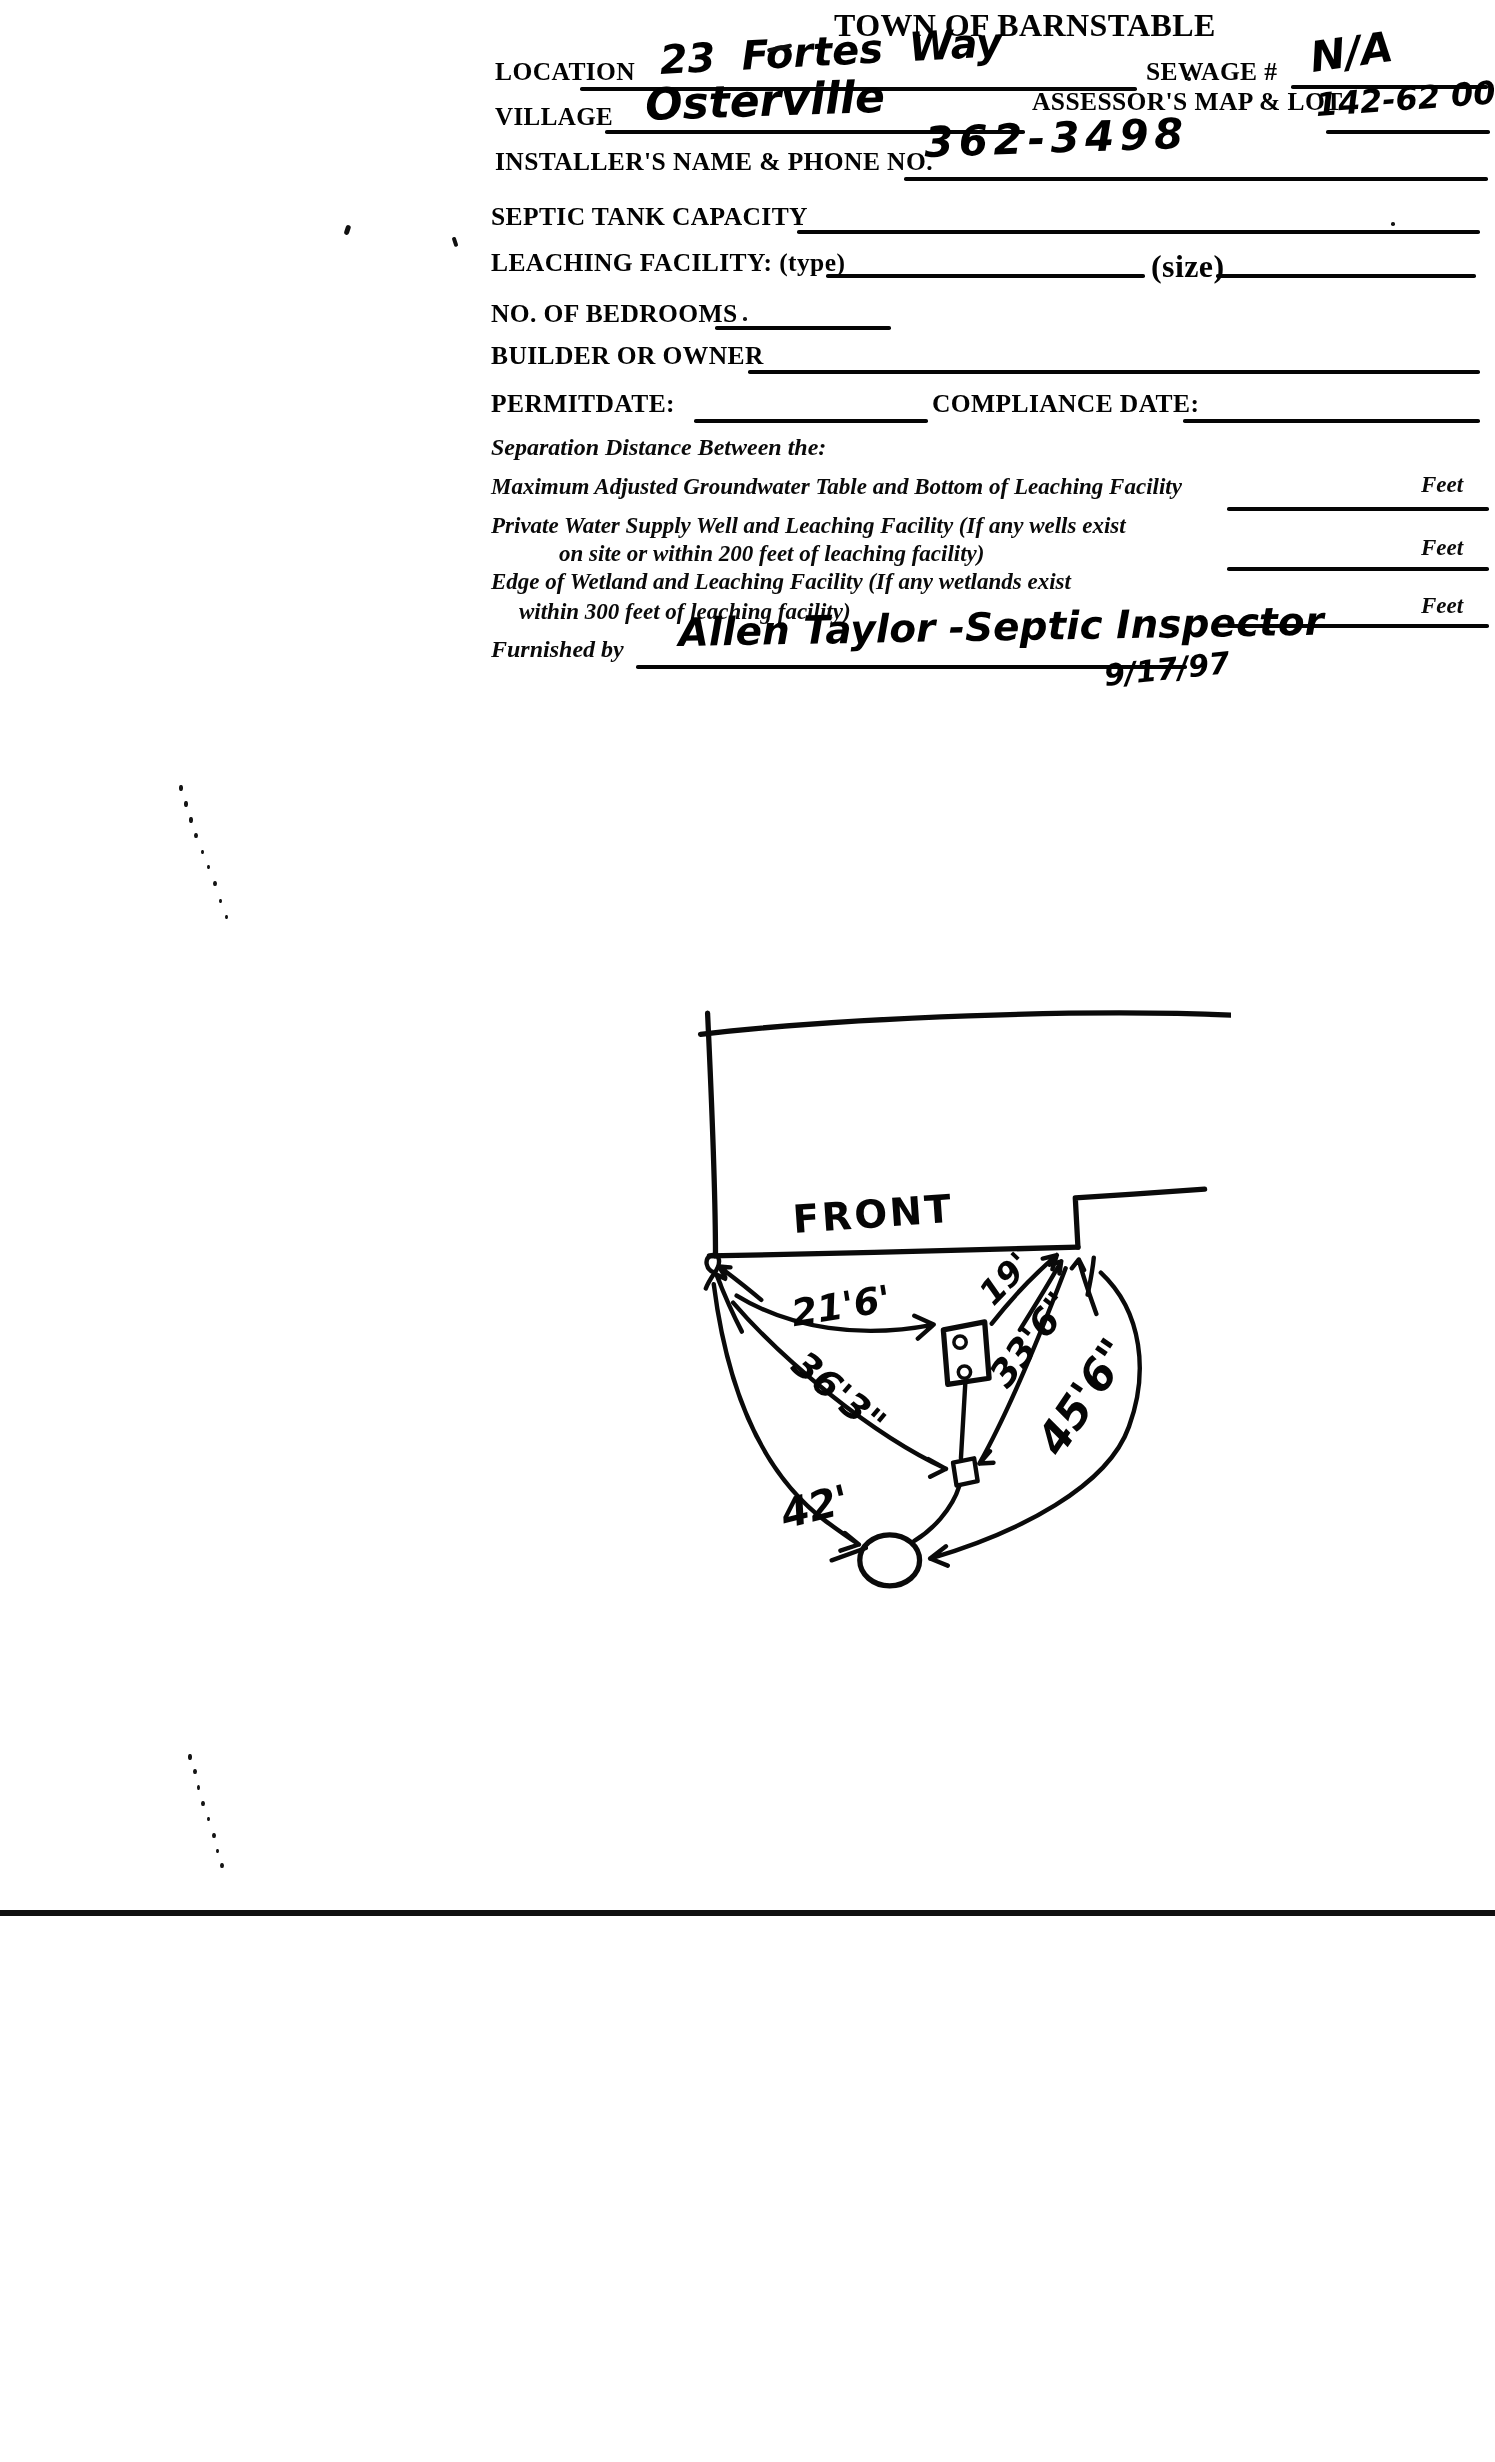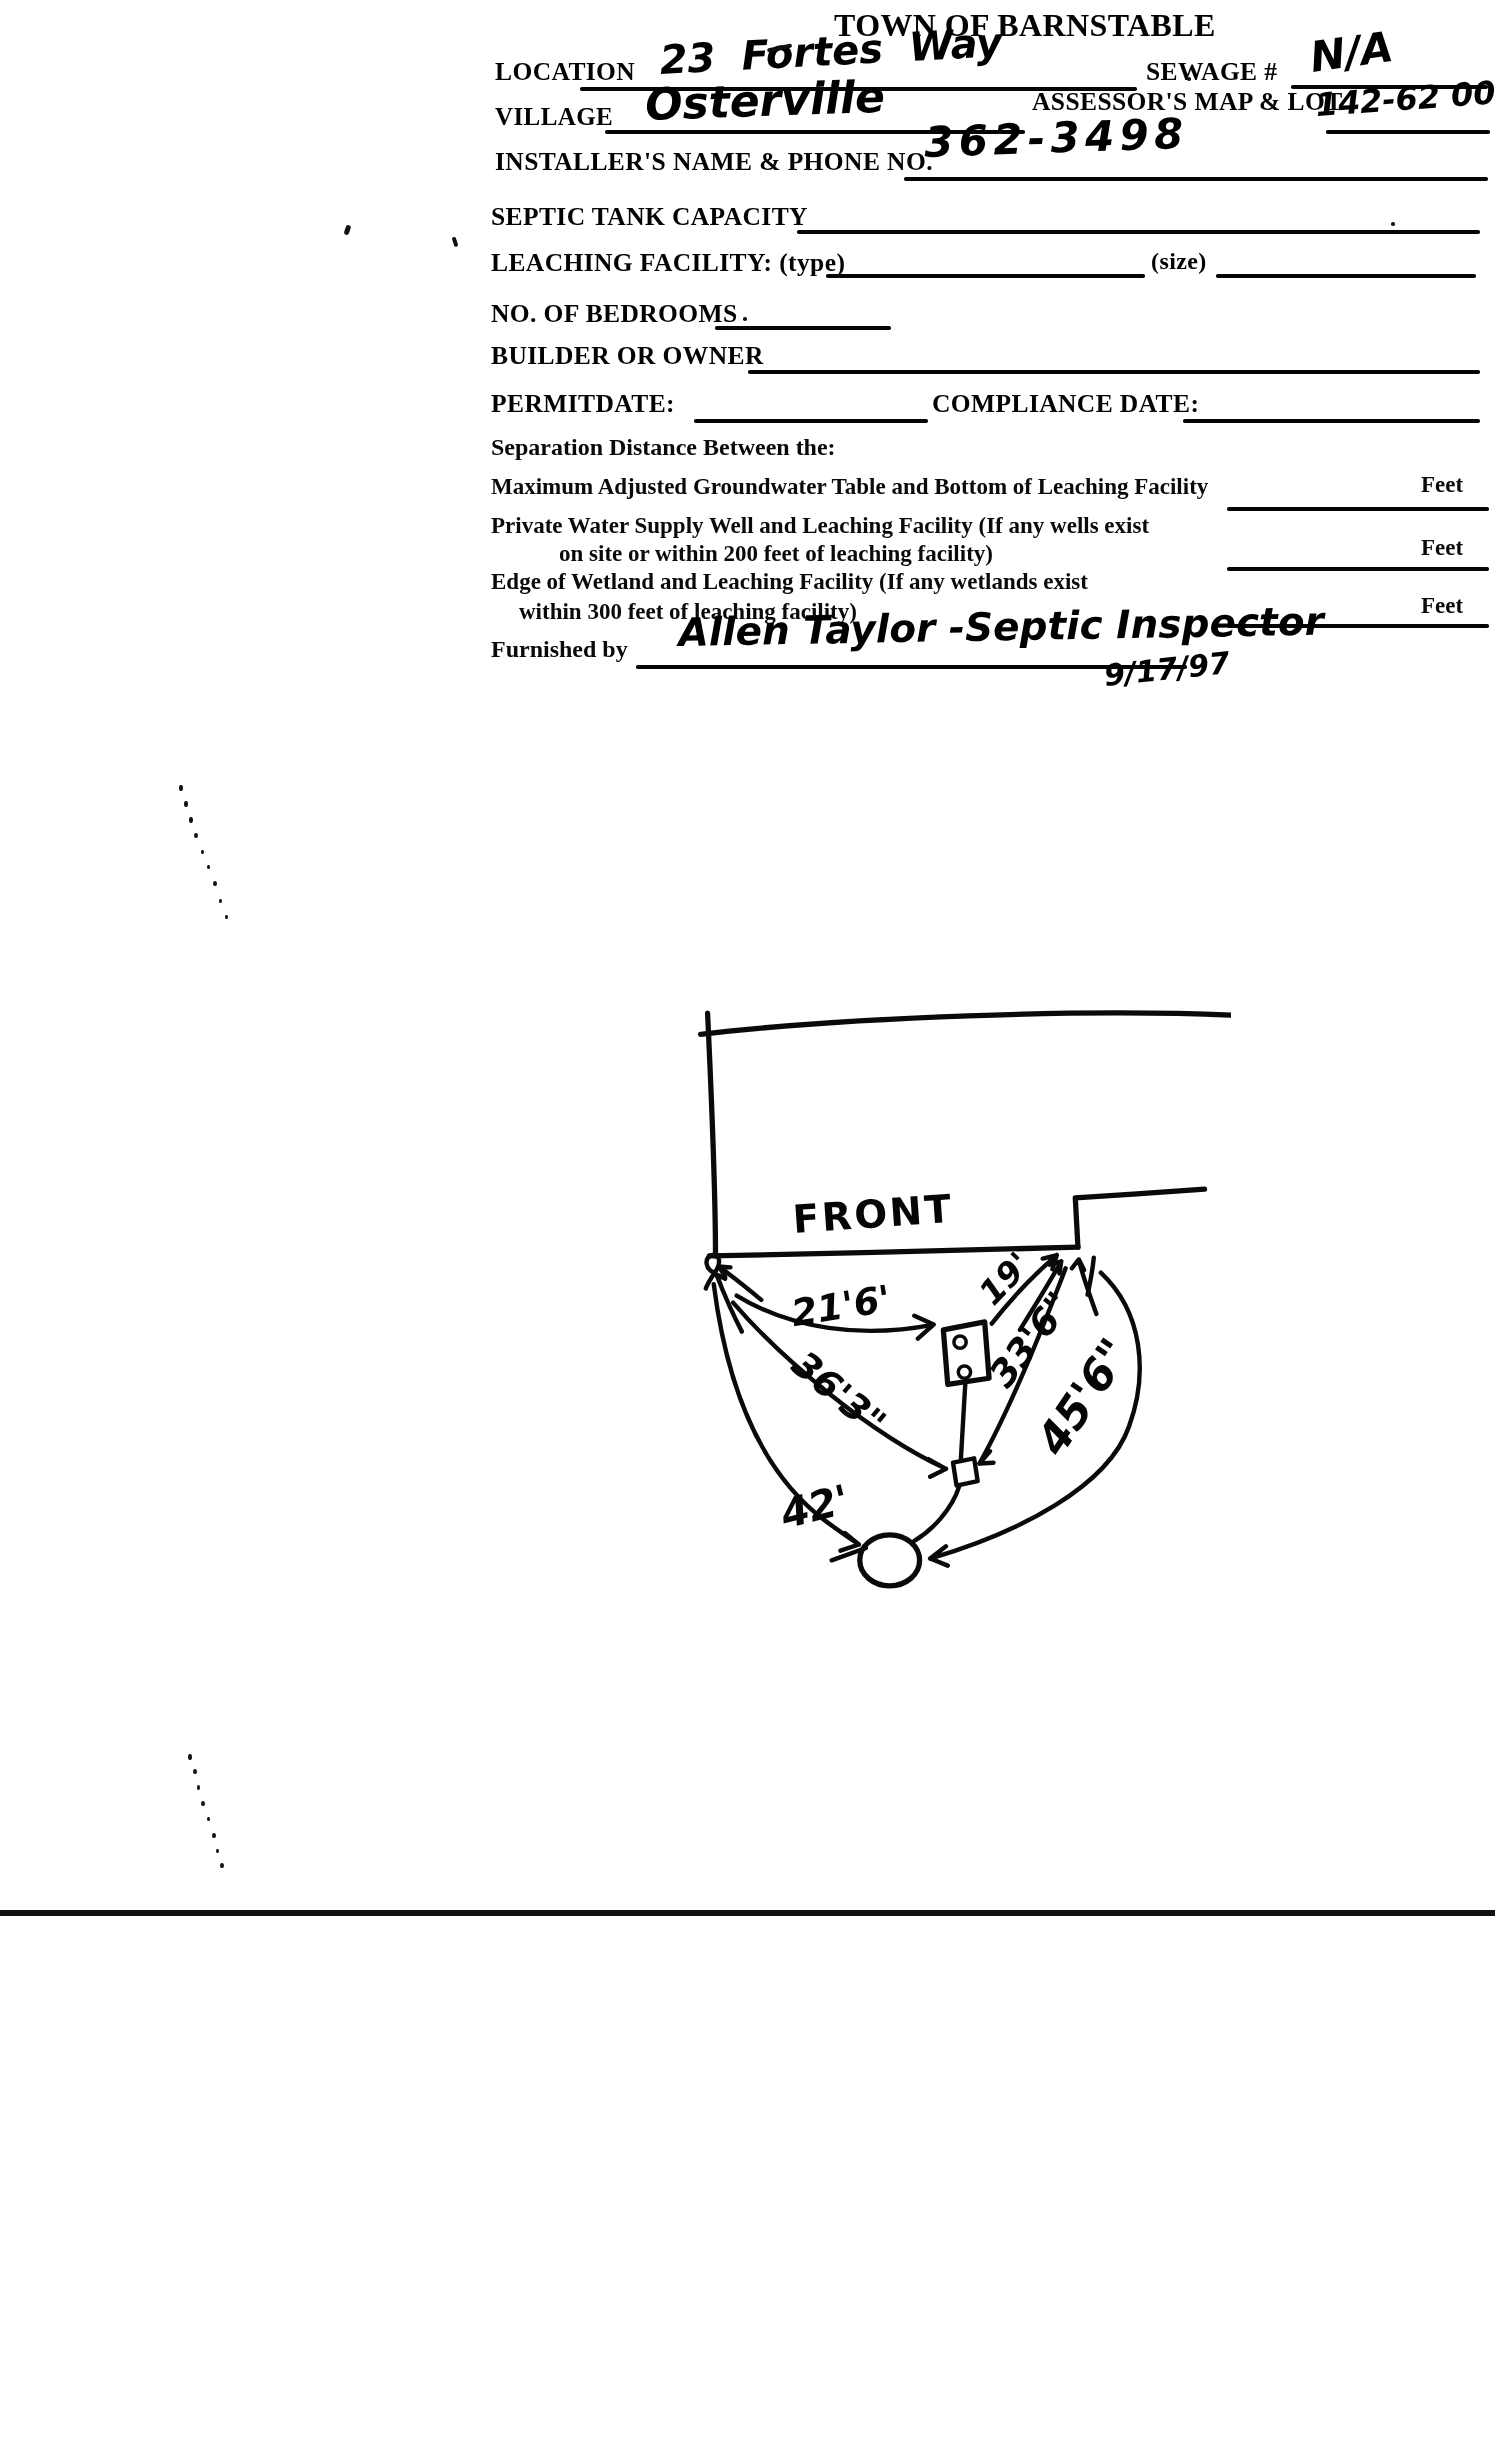--- a/index.html
+++ b/index.html
@@ -1,21 +1,21 @@
 <!DOCTYPE html>
 <html style="font-size:14px"><head>
 <meta charset="utf-8">
 <style>
   html,body{margin:0;padding:0;background:#fff;}
   .page{position:relative;width:1495px;height:2462px;background:#ffffff;overflow:hidden;
         font-family:"Liberation Serif", serif;color:#000;}
   .lb{position:absolute;font-family:"Liberation Serif", serif;font-weight:bold;color:#030303;
       white-space:nowrap;letter-spacing:0.4px;}
   .para{position:absolute;font-family:"Liberation Serif", serif;font-weight:bold;color:#0a0a0a;
-      white-space:nowrap;letter-spacing:0;}
+      white-space:nowrap;letter-spacing:0;font-style:italic;}
   .ln{position:absolute;background:#050505;height:3.5px;border-radius:1.8px;}
   .hw{position:absolute;font-family:"DejaVu Sans", sans-serif;font-style:italic;font-weight:bold;
       color:#000;white-space:nowrap;transform-origin:left bottom;}
   .dot{position:absolute;background:#141414;border-radius:50%;}
   .dash{position:absolute;background:#101010;}
   svg text.hand{font-family:"DejaVu Sans", sans-serif;font-style:italic;font-weight:bold;fill:#050505;}
   svg text.hand-caps{font-family:"DejaVu Sans", sans-serif;font-weight:bold;fill:#050505;letter-spacing:3px;}
   svg .stroke{stroke:#0a0a0a;fill:none;stroke-linecap:round;stroke-linejoin:round;}
 </style>
 </head>
@@ -43,21 +43,21 @@
 
   <div class="lb" style="left:495px;top:147px;font-size:25.5px;">INSTALLER'S NAME &amp; PHONE NO.</div>
   <div class="ln" style="left:904px;top:177px;width:584px;"></div>
   <div class="hw" style="left:925px;top:118px;font-size:42px;transform:rotate(-2deg);letter-spacing:5.3px;">362-3498</div>
 
   <div class="lb" style="left:491px;top:202px;font-size:25.5px;">SEPTIC TANK CAPACITY</div>
   <div class="ln" style="left:797px;top:230px;width:683px;"></div>
 
   <div class="lb" style="left:491px;top:248px;font-size:25.5px;">LEACHING FACILITY: (type)</div>
   <div class="ln" style="left:826px;top:274px;width:319px;"></div>
-  <div class="lb" style="left:1151px;top:248px;font-size:24px;font-weight:bold;">(size)</div>
+  <div class="lb" style="left:1151px;top:248px;font-size:32px;font-weight:bold;">(size)</div>
   <div class="ln" style="left:1216px;top:274px;width:260px;"></div>
 
   <div class="lb" style="left:491px;top:299px;font-size:25.5px;">NO. OF BEDROOMS</div>
   <div class="ln" style="left:715px;top:326px;width:176px;"></div>
 
   <div class="lb" style="left:491px;top:341px;font-size:25.5px;">BUILDER OR OWNER</div>
   <div class="ln" style="left:748px;top:370px;width:732px;"></div>
 
   <div class="lb" style="left:491px;top:389px;font-size:25.5px;word-spacing:-6.2px;">PERMIT DATE:</div>
   <div class="ln" style="left:694px;top:419px;width:234px;"></div>

